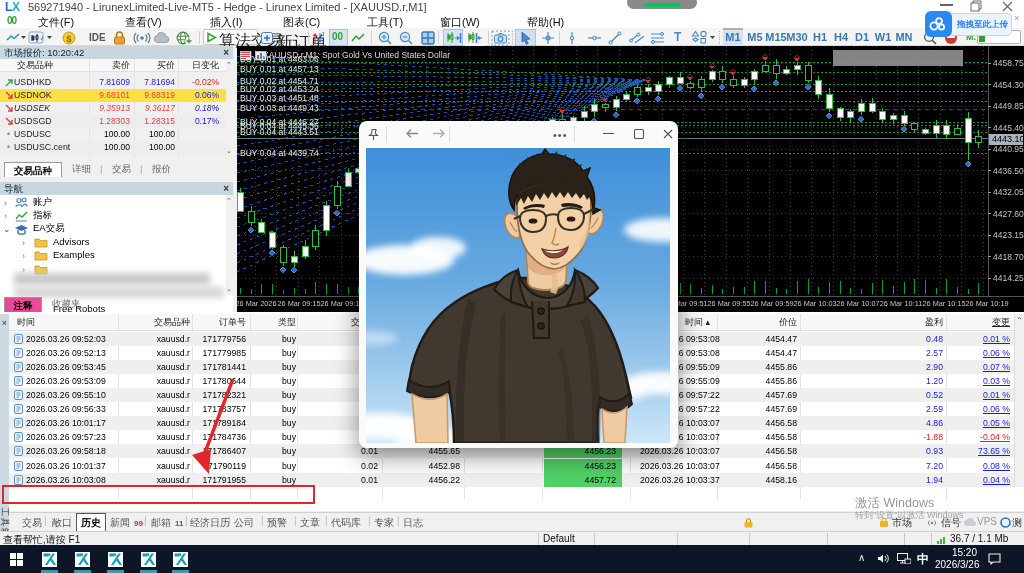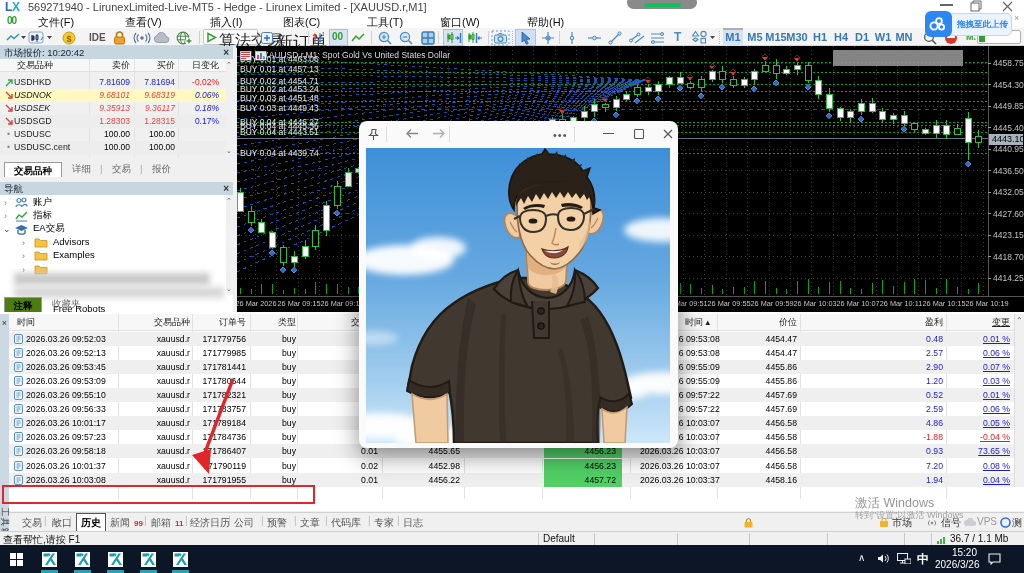--- a/index.html
+++ b/index.html
@@ -247,21 +247,21 @@
   <div class="abs" style="left:178px;top:13px;width:1px;height:98px;background:#e3e3e3;"></div>
   <div class="mwrow" style="top:30px;">
       <svg width="9" height="9" style="position:absolute;left:5px;top:2px;" viewBox="0 0 9 9">
         <path d="M1 8 L7 2 M3 2 H7 V6" stroke="#2fa84f" stroke-width="1.4" fill="none"></path>
       </svg>
       <span class="sym">USDHKD</span>
       <span class="c1 blue">7.81609</span>
       <span class="c2 blue">7.81694</span>
       <span class="c3 redc">-0.02%</span>
     </div>
-  <div class="mwrow" style="top:43px;background:#fef9c3;font-style:italic;">
+  <div class="mwrow" style="top:43px;background:#fde047;">
       <svg width="9" height="9" style="position:absolute;left:5px;top:2px;" viewBox="0 0 9 9">
         <path d="M1 1 L7 7 M7 3 V7 H3" stroke="#d04545" stroke-width="1.4" fill="none"></path>
       </svg>
       <span class="sym">USDNOK</span>
       <span class="c1 redp">9.68101</span>
       <span class="c2 redp">9.68319</span>
       <span class="c3 bluec">0.06%</span>
     </div>
   <div class="mwrow" style="top:56px;font-style:italic;">
       <svg width="9" height="9" style="position:absolute;left:5px;top:2px;" viewBox="0 0 9 9">
@@ -347,21 +347,21 @@
     <span class="abs" style="left:53px;top:68px;margin-top:40px;">Free Robots</span>
     <div class="abs" style="left:14px;top:78px;width:196px;height:12px;background:#c9c9c9;filter:blur(3px);"></div>
     <div class="abs" style="left:14px;top:92px;width:210px;height:11px;background:#d6d6d6;filter:blur(3px);"></div>
     <div class="abs" style="left:226px;top:0;width:7px;height:100px;background:#f0f0f0;">
       <div style="position:absolute;top:2px;left:0;font-size:7px;color:#555;">⌃</div>
       <div style="position:absolute;bottom:2px;left:0;font-size:7px;color:#555;">⌄</div>
     </div>
   </div>
 
   <div class="abs" style="left:0;top:251px;width:233px;height:15px;font-size:9.5px;color:#666;">
-    <span style="position:absolute;left:4px;top:0px;width:38px;height:15px;background:#4d7c0f;border:1px solid #999;border-bottom:none;color:#000;font-weight:bold;text-align:center;line-height:15px;">注释</span>
+    <span style="position:absolute;left:4px;top:0px;width:38px;height:15px;background:#ec4899;border:1px solid #999;border-bottom:none;color:#000;font-weight:bold;text-align:center;line-height:15px;">注释</span>
     <span style="position:absolute;left:52px;top:1px;">收藏夹</span>
   </div>
 </div>
 <div id="chart"><svg width="787" height="266" shape-rendering="crispEdges">
 <rect width="787" height="266" fill="#000"></rect>
 <line x1="0" y1="17.0" x2="751" y2="17.0" stroke="#3c3c3c" stroke-width="1" stroke-dasharray="1,3"></line>
 <line x1="0" y1="38.5" x2="751" y2="38.5" stroke="#3c3c3c" stroke-width="1" stroke-dasharray="1,3"></line>
 <line x1="0" y1="60.0" x2="751" y2="60.0" stroke="#3c3c3c" stroke-width="1" stroke-dasharray="1,3"></line>
 <line x1="0" y1="81.5" x2="751" y2="81.5" stroke="#3c3c3c" stroke-width="1" stroke-dasharray="1,3"></line>
 <line x1="0" y1="103.0" x2="751" y2="103.0" stroke="#3c3c3c" stroke-width="1" stroke-dasharray="1,3"></line>

